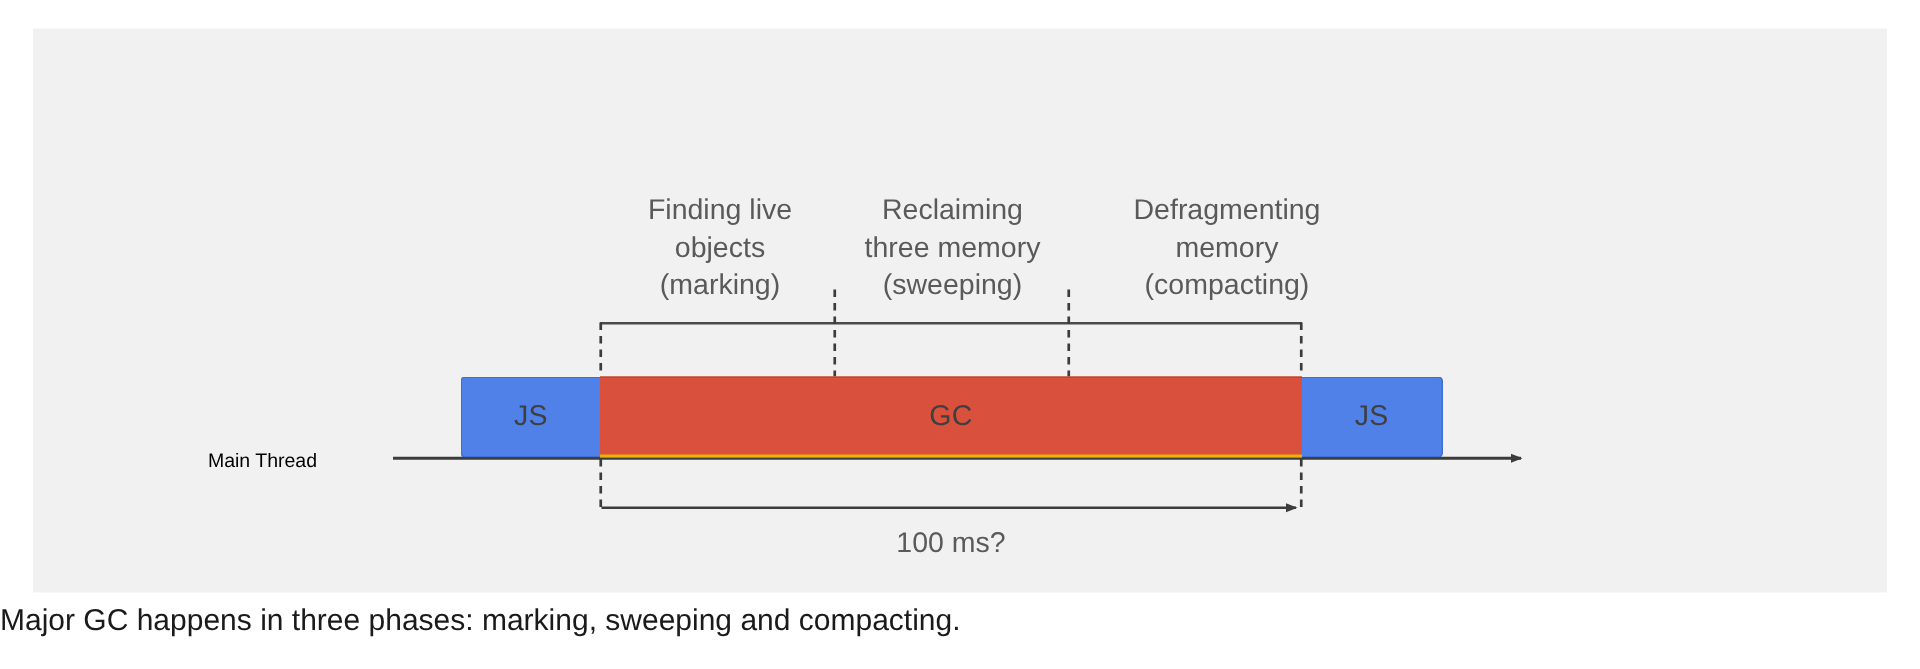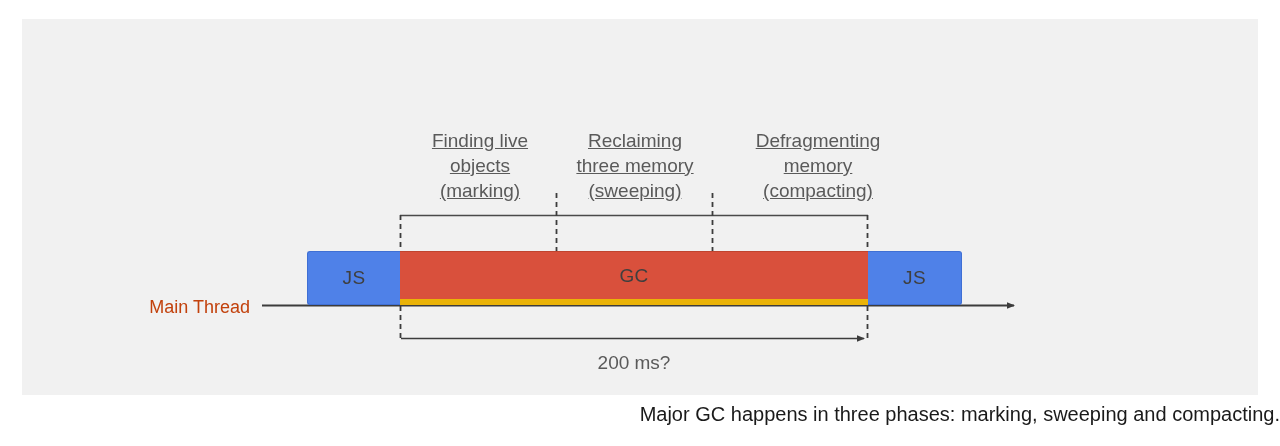--- a/index.html
+++ b/index.html
@@ -39,35 +39,34 @@
 
   
   .phase-label {
     position: absolute;
     text-align: center;
     font-size: 19px;
     line-height: 25px;
     color: #5a5a5a;
     font-family: "Liberation Sans", sans-serif;
     white-space: pre-line;
-    text-decoration: underline;
   }
   #phase-label-marking   { left: 400px; top: 128px; width: 160px; }
   #phase-label-sweeping  { left: 556px; top: 128px; width: 158px; }
   #phase-label-compacting{ left: 734px; top: 128px; width: 168px; }
 
   #main-thread-label {
     position: absolute;
     left: 100px;
     top: 296px;
     width: 150px;
-    text-align: right;
-    font-size: 18px;
+    text-align: center;
+    font-size: 13px;
     line-height: 22px;
-    color: #c2410c;
+    color: #000000;
   }
 
   #duration-label {
     position: absolute;
     left: 534px;
     top: 352px;
     width: 200px;
     text-align: center;
     font-size: 19px;
     line-height: 22px;
@@ -93,38 +92,38 @@
     background: #4f81e8;
     border: 1px solid #3f6fd4;
     border-right: none;
     border-radius: 3px 0 0 3px;
   }
   #bar-gc {
     left: 400px;
     width: 468px;
     background: #d9503c;
     border-top: 1px solid #c0442f;
-    border-bottom: 6px solid #eab308;
+    border-bottom: 2px solid #eab308;
   }
   #bar-js-right {
     left: 868px;
     width: 94px;
     background: #4f81e8;
     border: 1px solid #3f6fd4;
     border-left: none;
     border-radius: 0 3px 3px 0;
   }
 
   
   #caption {
     position: absolute;
     left: 0;
     top: 400px;
     width: 1280px;
-    text-align: right;
+    text-align: left;
     font-size: 20px;
     line-height: 28px;
     color: #1a1a1a;
     font-family: "Liberation Sans", sans-serif;
   }
 </style>
 </head>
 <body>
 
 <div id="slide-panel"></div>
@@ -175,15 +174,15 @@
 (compacting)</div>
 
 <div class="bar-segment" id="bar-js-left">JS</div>
 
 <div class="bar-segment" id="bar-gc">GC</div>
 
 <div class="bar-segment" id="bar-js-right">JS</div>
 
 <div id="main-thread-label">Main Thread</div>
 
-<div id="duration-label">200 ms?</div>
+<div id="duration-label">100 ms?</div>
 
 <div id="caption">Major GC happens in three phases: marking, sweeping and compacting.</div>
 
 </body></html>

